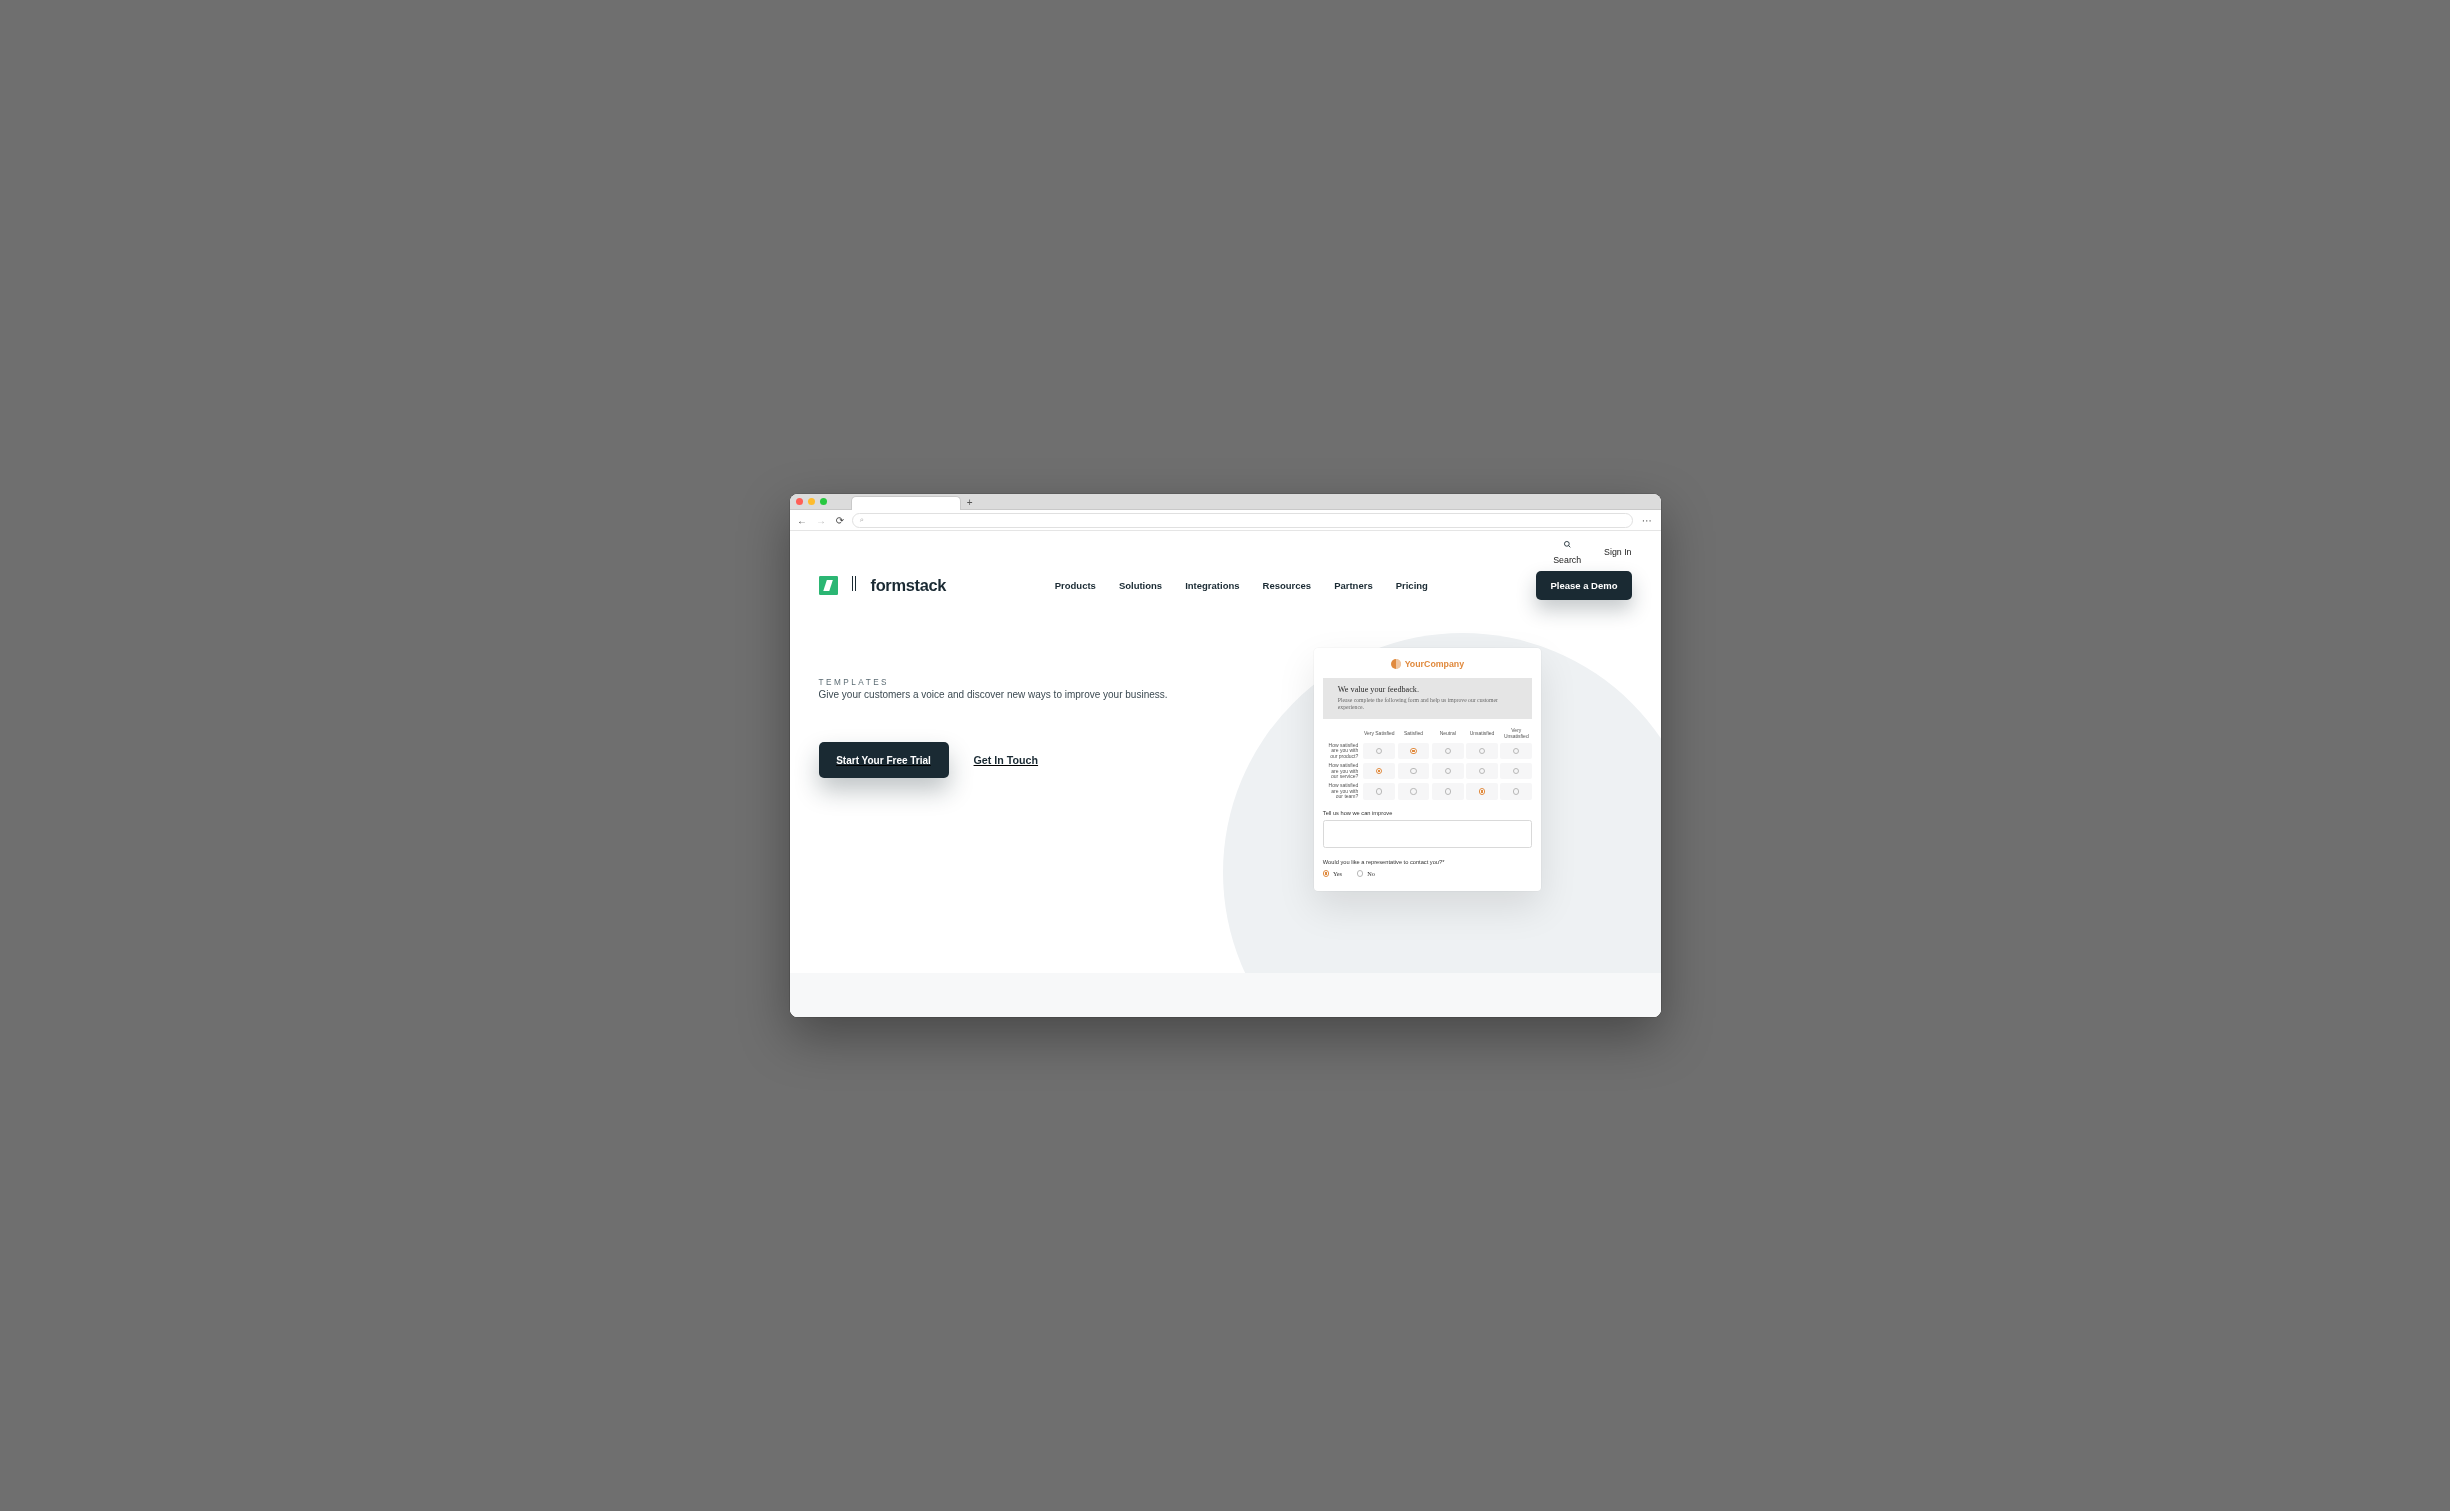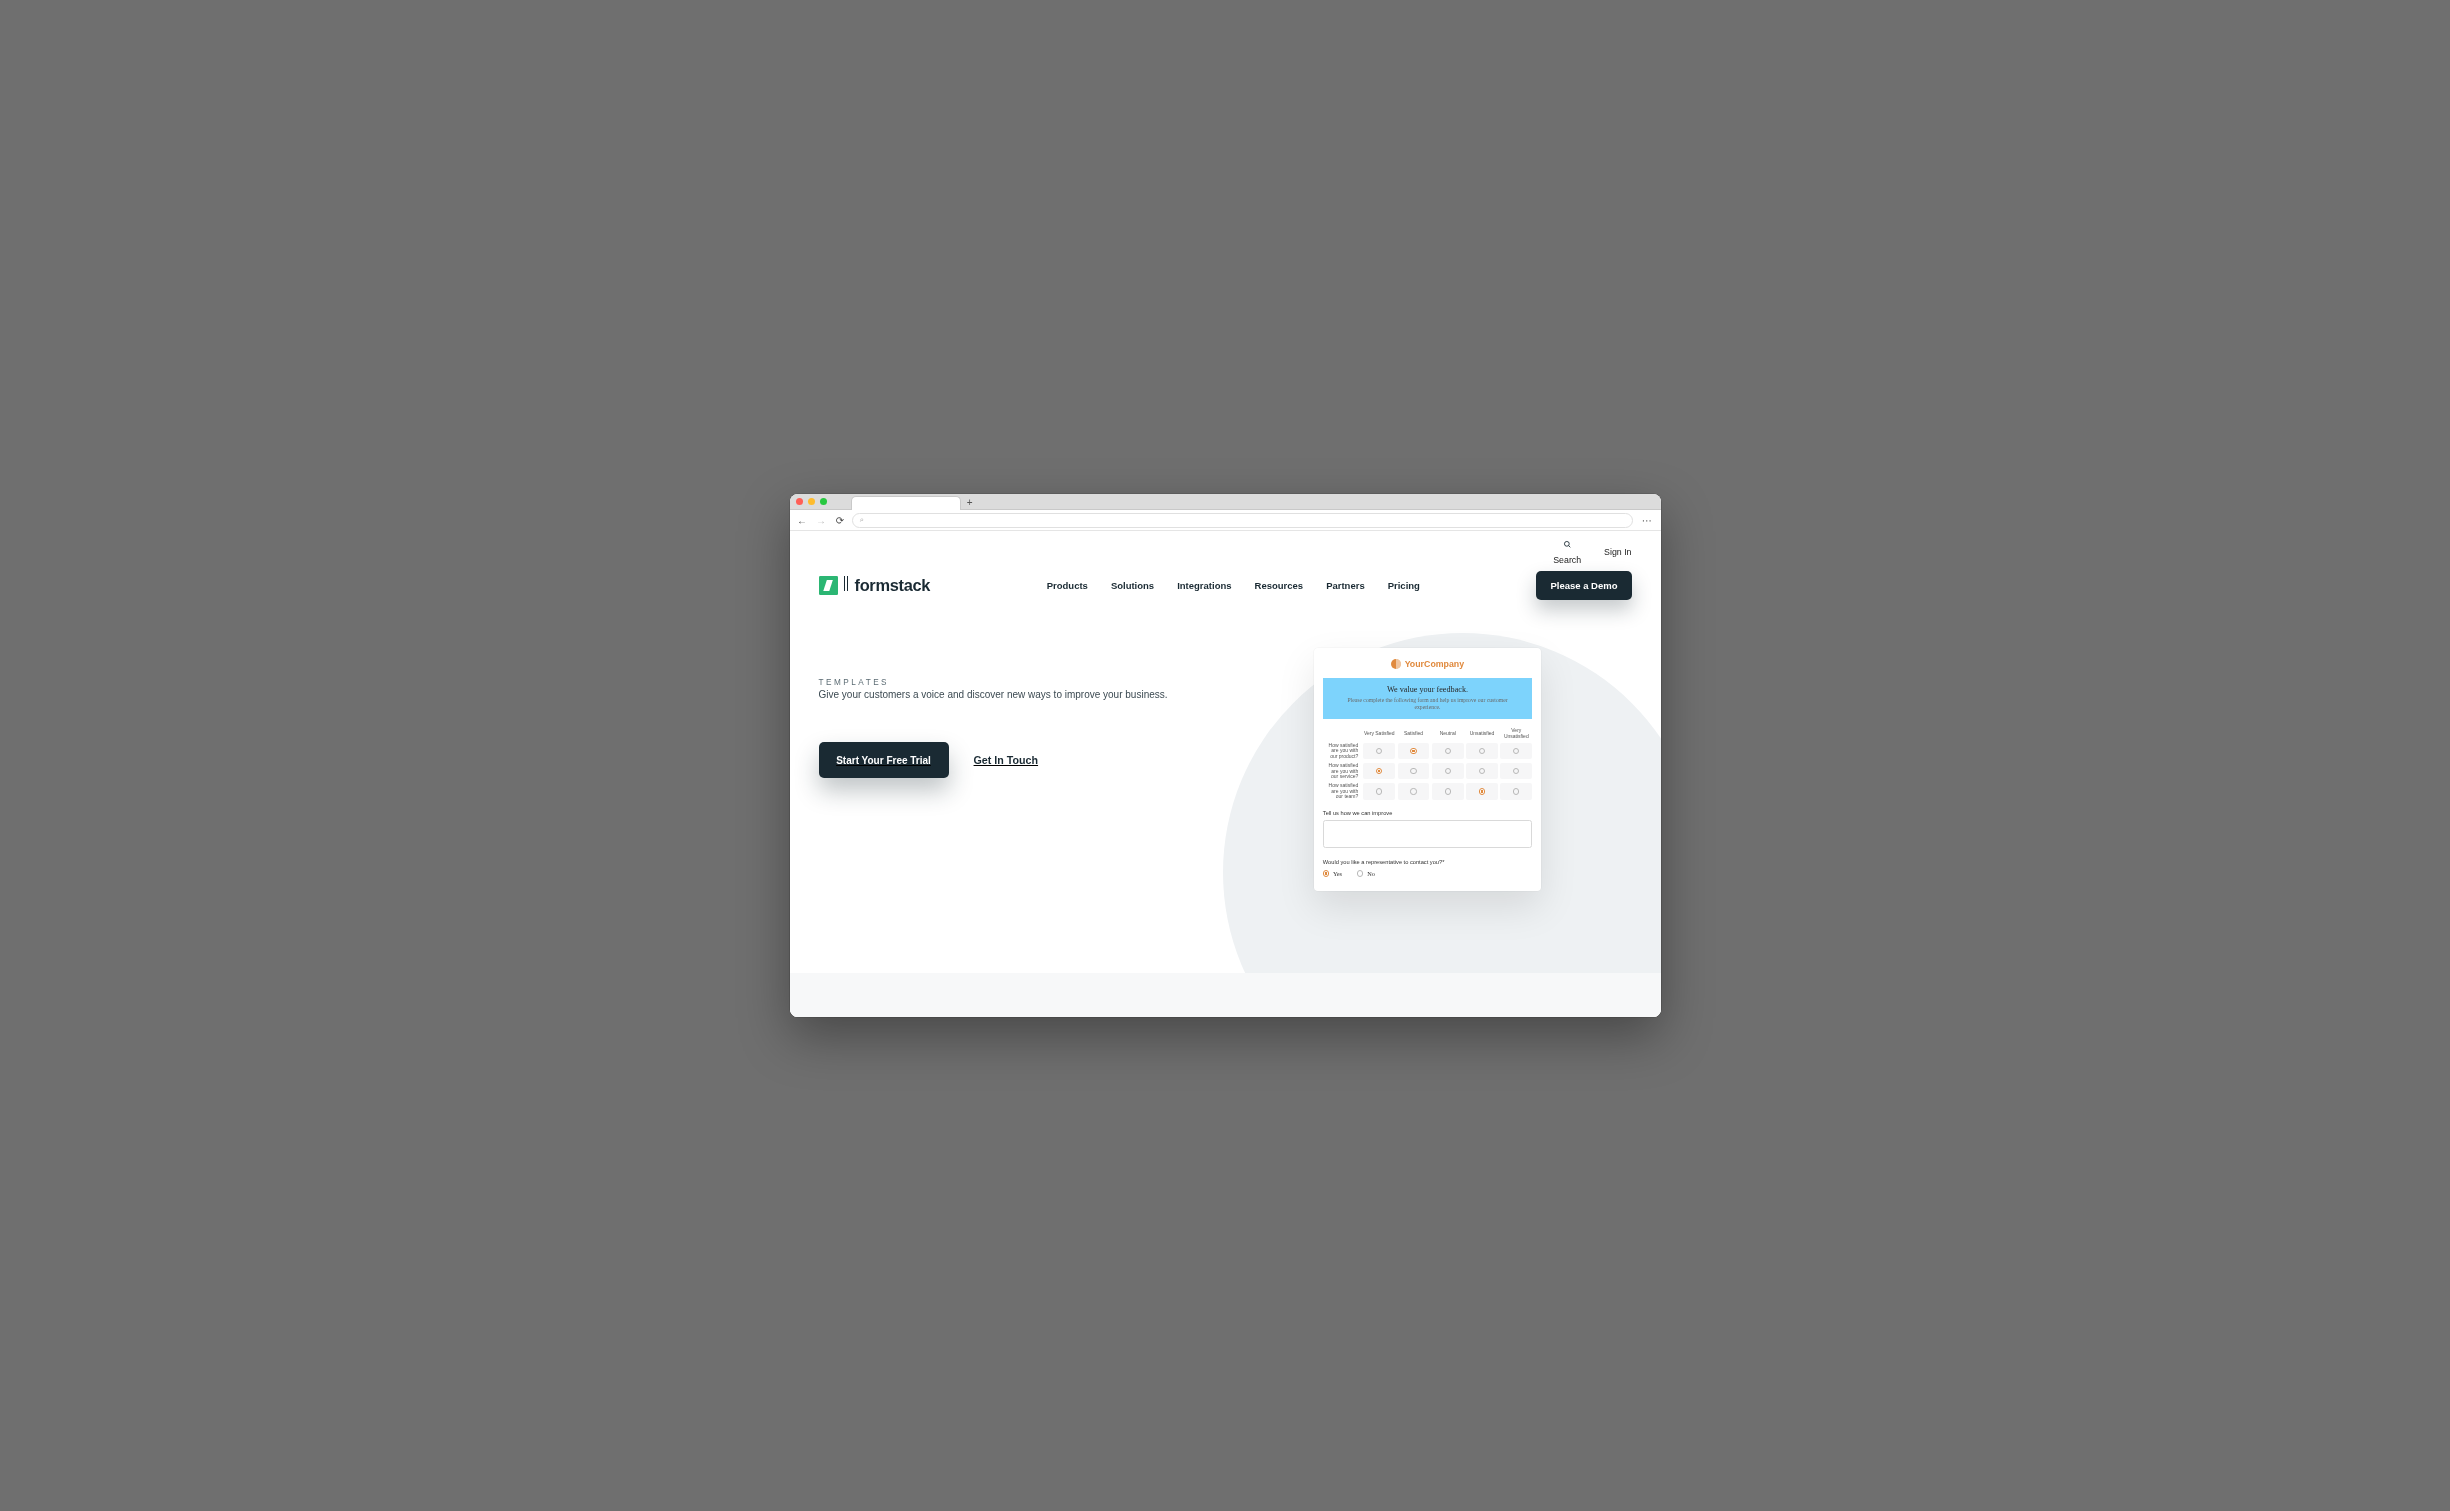--- a/index.html
+++ b/index.html
@@ -53,21 +53,21 @@
   .page { background:#fff; position:relative; min-height:486px; overflow:hidden; }
   .topbar {
     display:flex; justify-content:flex-end; align-items:center;
     gap:23px; padding:8.8px 29px 0 29px; font-size:8.8px; color:#1a1a1a;
   }
   .search-wrap{ display:flex; align-items:center; gap:3.8px; cursor:pointer;flex-direction:column;}
   .header {
     display:flex; align-items:center; justify-content:space-between;
     padding:6.3px 29px 15px 29px;
   }
-  .brand { display:flex; align-items:flex-start; gap:6px; }
+  .brand { display:flex; align-items:flex-start; gap:14px; }
   .brand-mark {
     width:19px; height:19px; background:#2bb673; position:relative; border-radius:1.3px;
     display:flex; align-items:center; justify-content:center;
   }
   .brand-mark::before{
     content:""; position:absolute; width:6.3px; height:11.4px; background:#fff;
     transform: skewX(-18deg);
   }
   .brand-bars{ width:5px; display:flex; gap:1.3px;}
   .brand-bars span{ width:1.9px; height:15px; background:#1a2a33;}
@@ -100,21 +100,21 @@
   }
   .mock{
     position:relative; z-index:1; width:227px; background:#fff; border-radius:3.8px;
     box-shadow:0 16px 38px rgba(0,0,0,.10), 0 0 0 0.6px rgba(0,0,0,.04);
     padding:11.4px 8.8px 14px; margin-top:-5px; margin-right:44px;
     font-family: Georgia, "Times New Roman", serif;
   }
   .mock-logo{ display:flex; align-items:center; justify-content:center; gap:3.8px; color:#e08a3e; font-weight:700; font-size:8.8px; font-family:-apple-system,Arial,sans-serif;}
   .mock-logo .lcircle{ width:10px;height:10px;border-radius:50%;background:#e08a3e; position:relative;}
   .mock-logo .lcircle::after{content:"";position:absolute;right:0;top:0;width:5px;height:10px;background:#fff;border-radius:0 10px 10px 0;opacity:.5;}
-  .mock-banner{ background:#7dd3fc; text-align:center; padding:7.6px 15px; margin-top:8.8px;}
+  .mock-banner{ background:#e5e5e5; text-align:left; padding:7.6px 15px; margin-top:8.8px;}
   .mock-banner .t1{ font-size:8.2px; color:#2a2a2a;}
   .mock-banner .t2{ font-size:5.7px; color:#6a6a6a; margin-top:2.5px; line-height:1.3;}
   .matrix{ margin-top:7.6px; font-family:-apple-system,Arial,sans-serif;}
   .mrow{ display:grid; grid-template-columns:38px repeat(5,1fr); align-items:center; gap:2.5px; margin-bottom:3.8px;}
   .mrow.head{ font-size:5px; color:#555; text-align:center;}
   .mrow.head .cell:first-child{ visibility:hidden;}
   .qlabel{ font-size:5px; color:#555; text-align:right; line-height:1.1; padding-right:2.5px;}
   .rcell{ background:#f6f6f7; height:16.4px; border-radius:1.9px; display:flex; align-items:center; justify-content:center;}
   .radio{ width:6.3px;height:6.3px;border:0.6px solid #b8b8b8;border-radius:50%; display:block;}
   .radio.on{ border-color:#e08a3e; background:radial-gradient(circle,#e08a3e 0 45%,#fff 46% 100%);}

